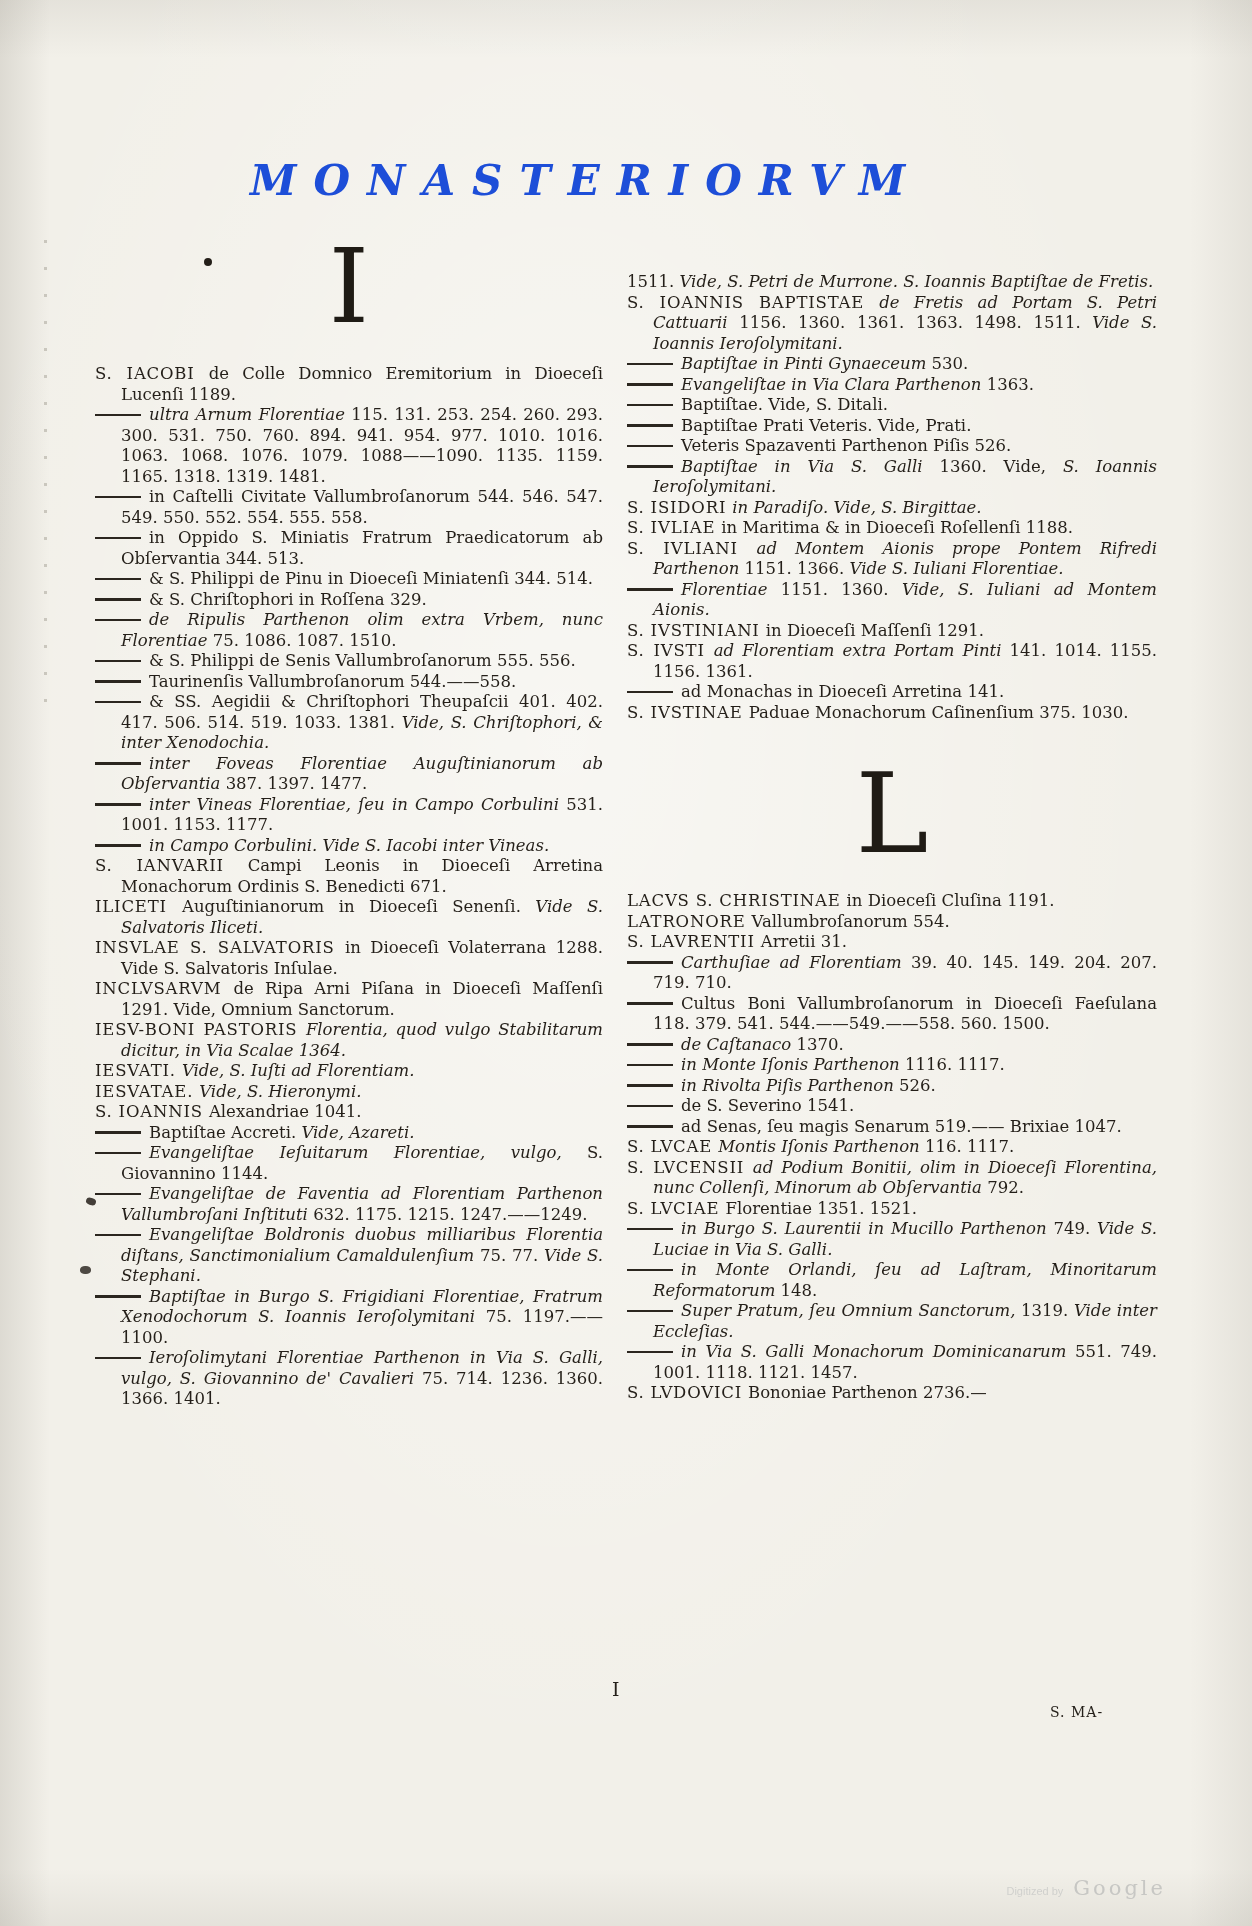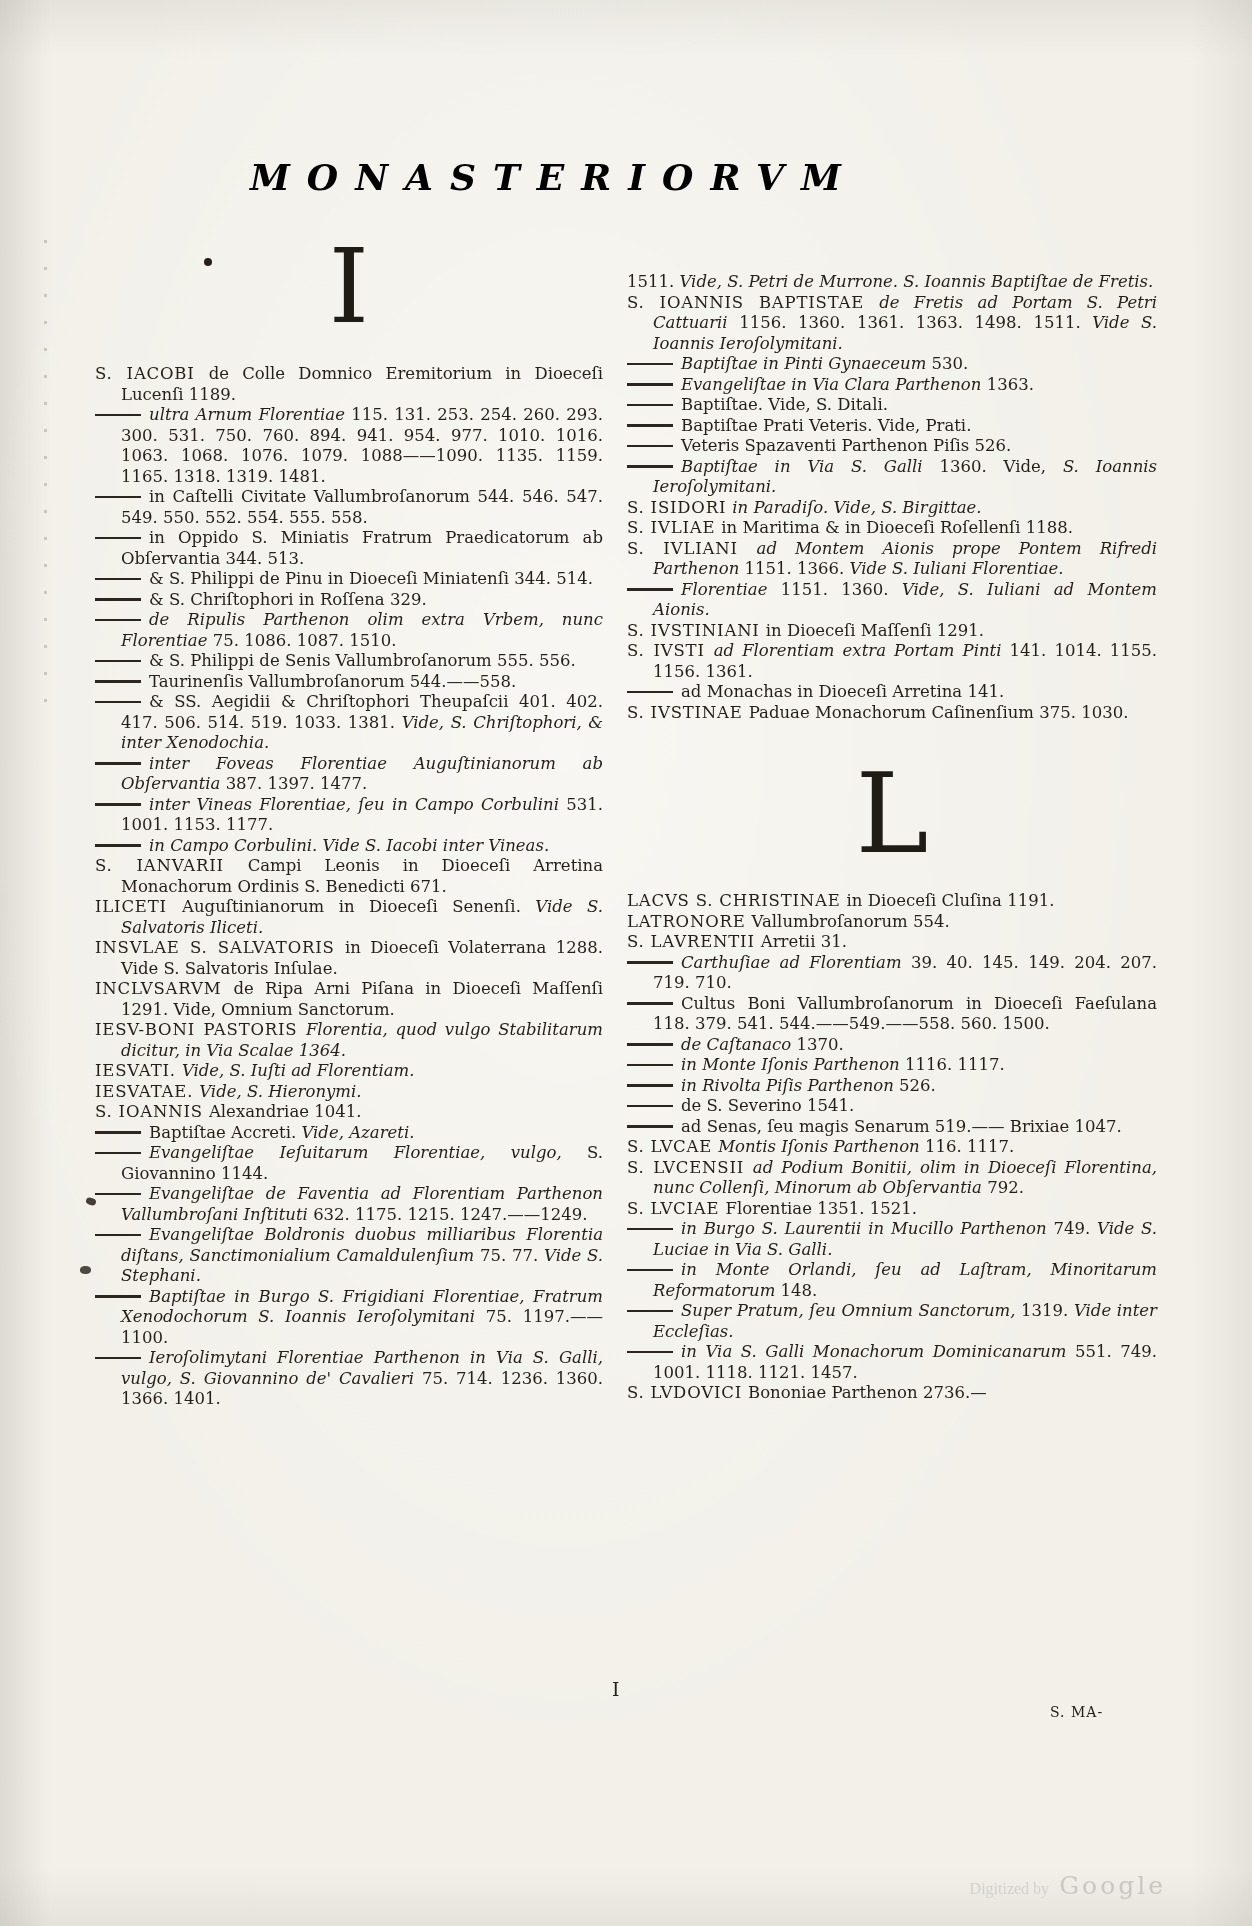--- a/index.html
+++ b/index.html
@@ -14,23 +14,23 @@
   }
   .page::before {
     content:""; position:absolute; inset:0; pointer-events:none;
     background:
       radial-gradient(ellipse at 45% 38%, rgba(255,255,255,0.45), rgba(255,255,255,0) 62%),
       linear-gradient(90deg, rgba(110,104,92,0.16), rgba(0,0,0,0) 4%, rgba(0,0,0,0) 95%, rgba(110,104,92,0.10)),
       linear-gradient(180deg, rgba(110,104,92,0.10), rgba(0,0,0,0) 3%, rgba(0,0,0,0) 97%, rgba(110,104,92,0.10));
   }
   .running-head {
     position:absolute; top:156px; left:250px;
-    font-size:36px; font-style:italic; font-weight:bold;
+    font-size:42px; font-style:italic; font-weight:bold;
     letter-spacing:17px; white-space:nowrap;
-    color:#000000;
+    color:#1d4ed8;
   }
   .columns {
     position:absolute; left:95px; top:228px; width:1062px;
     display:flex; gap:24px; align-items:flex-start;
   }
   .col { width:508px; font-size:16.5px; line-height:20.5px; text-align:justify; }
   .col + .col { width:530px;margin-top:44px; }
   .entry { margin:0; padding-left:26px; text-indent:-26px; }
   .lead { letter-spacing:0.8px; }
   .it { font-style:italic; }
@@ -42,22 +42,22 @@
     text-align:center; font-size:102px; line-height:1;
     margin:8px 0 26px; text-indent:0; color:#1f1b15;
   }
   .dropcap-L { margin-top:36px; margin-bottom:22px; font-size:110px; }
   .footer-signature { position:absolute; left:612px; top:1678px; font-size:19px; }
   .catchword { position:absolute; left:1050px; top:1704px; font-size:14px; letter-spacing:1px; }
   .watermark {
     position:absolute; right:86px; bottom:26px;
     display:flex; align-items:baseline; gap:10px; pointer-events:none;
   }
-  .wm-prefix { font-size:16px; color:#d0d0cd; font-family:Liberation Serif, serif; }
-  .wm-brand { font-size:25px; color:#c7c7c4; letter-spacing:3px; }
+  .wm-prefix { font-size:11px; color:#d0d0cd; font-family:Liberation Sans, sans-serif; }
+  .wm-brand { font-size:21px; color:#c7c7c4; letter-spacing:3px; }
   .speck { position:absolute; background:#241f19; border-radius:50%; }
   .speck-1 { left:204px; top:258px; width:8px; height:8px; }
   .speck-2 { left:86px; top:1198px; width:10px; height:7px; border-radius:45%; transform:rotate(18deg); opacity:.85; }
   .speck-3 { left:80px; top:1266px; width:11px; height:8px; border-radius:45%; opacity:.8; }
   .edge-dots {
     position:absolute; left:44px; top:240px; width:3px; height:470px; opacity:.55;
     background:repeating-linear-gradient(180deg,#aaa69b 0 3px, rgba(0,0,0,0) 3px 27px);
   }
 </style>
 </head>

